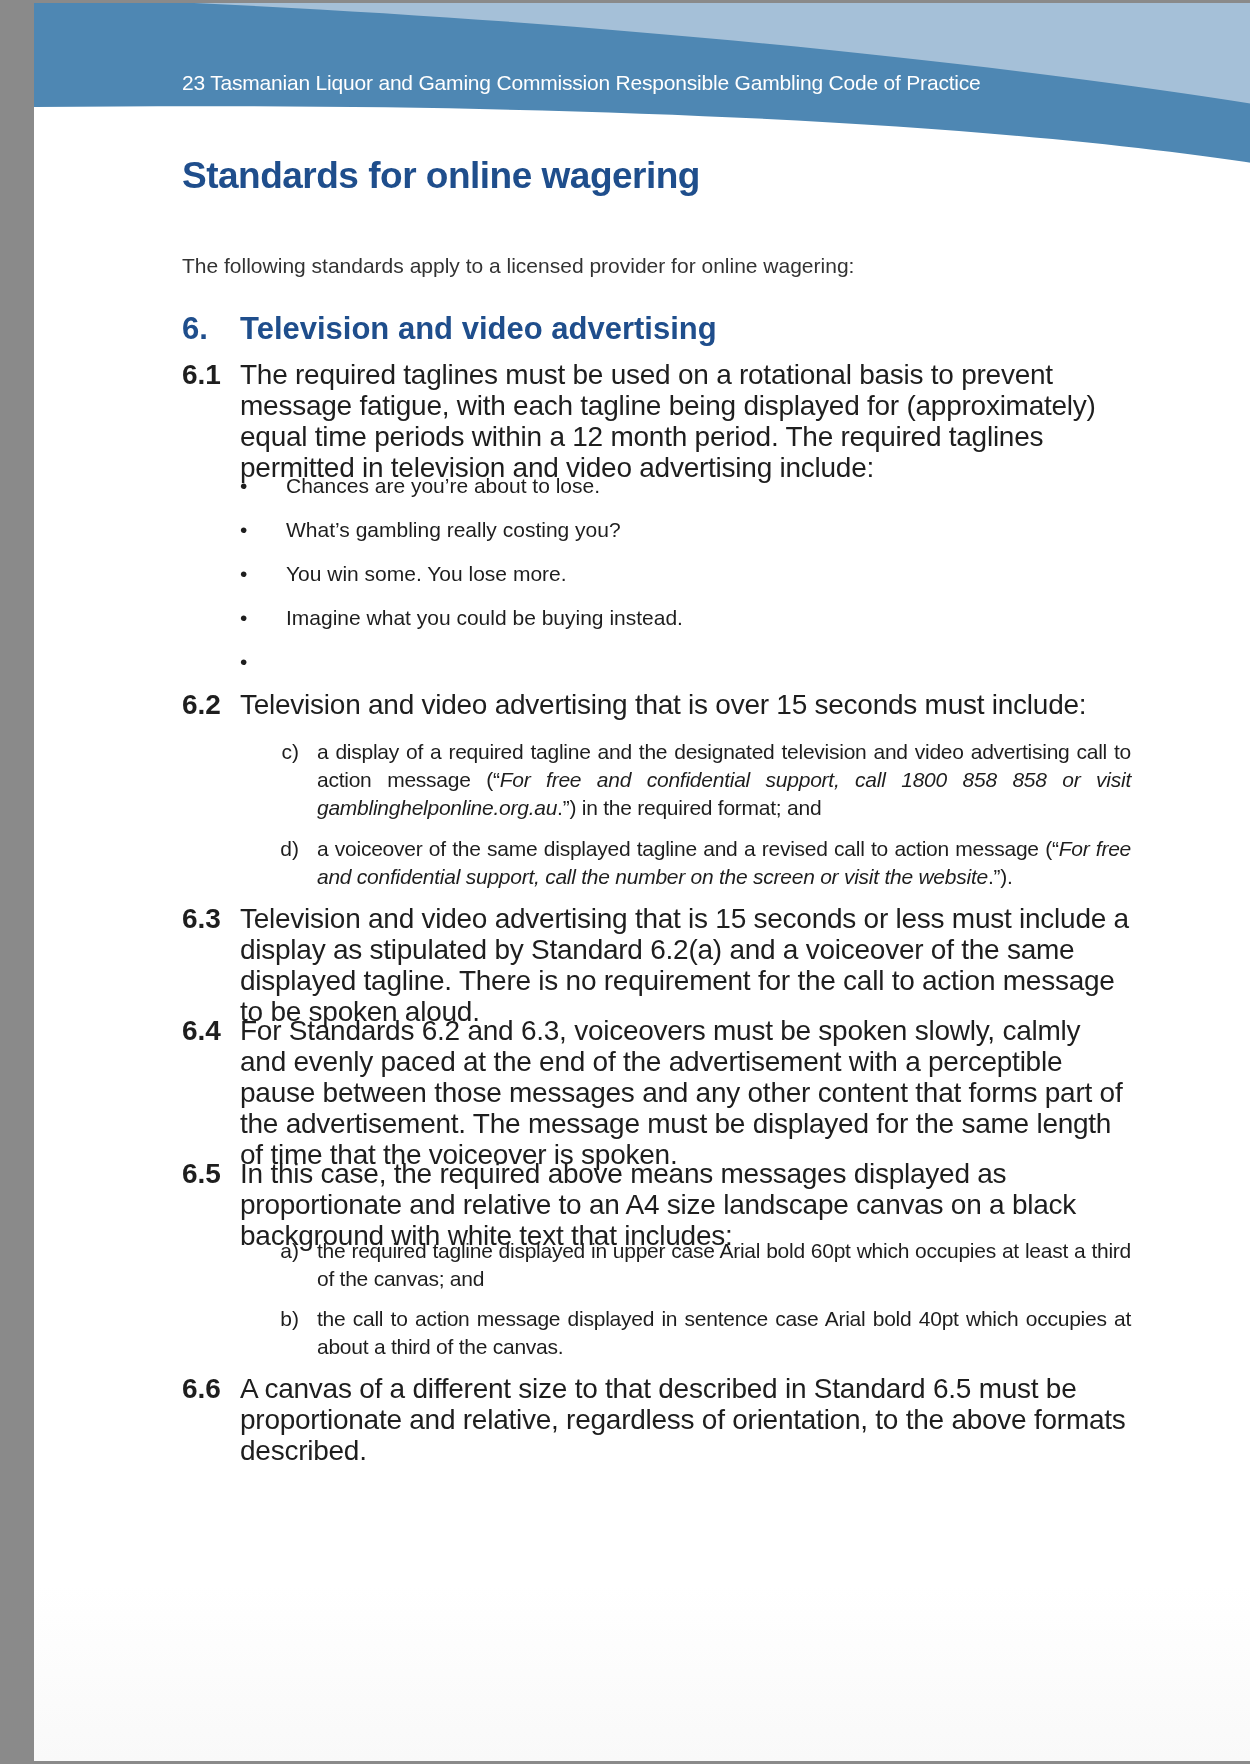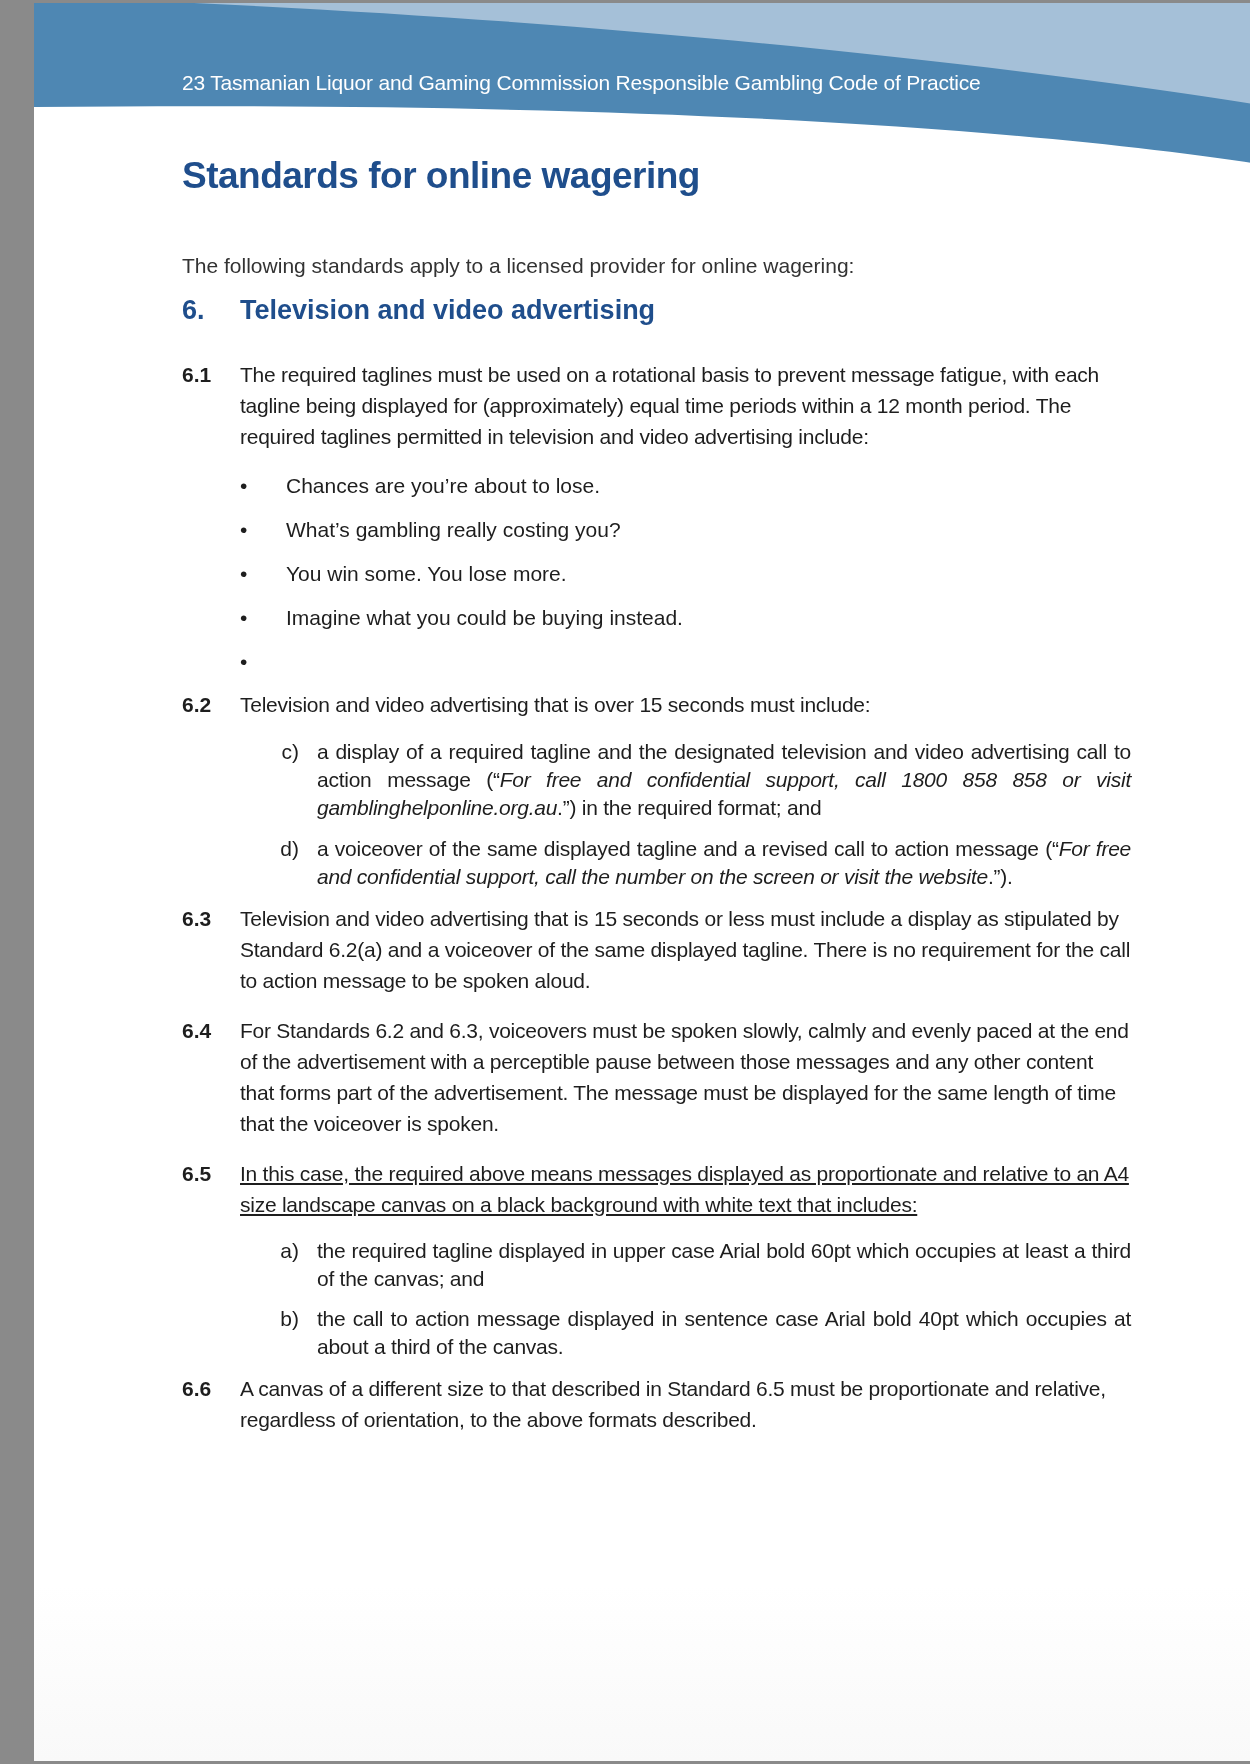--- a/index.html
+++ b/index.html
@@ -17,24 +17,24 @@
       position: absolute; left: 148px; top: 68px;
       color: #ffffff; font-size: 21px; letter-spacing: -0.2px; white-space: nowrap;
     }
     .content { position: absolute; left: 148px; top: 0; width: 950px; color: #1e1e1e; }
     .page-title {
       position: absolute; left: 0; top: 152px;
       font-size: 37px; font-weight: bold; color: #1f4e8c; letter-spacing: -0.5px; white-space: nowrap;
     }
     .intro { position: absolute; left: 0; top: 251px; font-size: 21px; color: #333; white-space: nowrap; }
     .section-heading {
-      position: absolute; left: 0; top: 292px; font-size: 27px; font-weight: bold; color: #1f4e8c; white-space: nowrap;
+      position: absolute; left: 0; top: 308px; font-size: 31px; font-weight: bold; color: #1f4e8c; white-space: nowrap;
     }
     .section-heading .num { display: inline-block; width: 58px; }
-    .clause { position: absolute; left: 0; width: 950px; font-size: 21px; line-height: 31px; }
+    .clause { position: absolute; left: 0; width: 950px; font-size: 28px; line-height: 31px; }
     .clause .num { position: absolute; left: 0; top: 0; font-weight: bold; }
     .clause .body { margin-left: 58px; letter-spacing: -0.25px; }
     .bullets { position: absolute; left: 58px; width: 880px; font-size: 21px; }
     .bullet { position: relative; height: 44px; line-height: 30px; }
     .bullet .dot { position: absolute; left: 0; top: 0; }
     .bullet .txt { position: absolute; left: 46px; top: 0; white-space: nowrap; }
     .sub { position: absolute; left: 87px; width: 862px; font-size: 21px; line-height: 28px; }
     .sub .lbl { position: absolute; left: 0; top: 0; width: 30px; text-align: right; }
     .sub .txt { margin-left: 48px; text-align: justify; letter-spacing: -0.25px; }
     .sub .txt em { font-style: italic; }
@@ -107,21 +107,21 @@
     <div class="clause" style="top:900px;">
       <span class="num">6.3</span>
       <div class="body">Television and video advertising that is 15 seconds or less must include a display as stipulated by Standard 6.2(a) and a voiceover of the same displayed tagline. There is no requirement for the call to action message to be spoken aloud.</div>
     </div>
 
     <div class="clause" style="top:1012px;">
       <span class="num">6.4</span>
       <div class="body">For Standards 6.2 and 6.3, voiceovers must be spoken slowly, calmly and evenly paced at the end of the advertisement with a perceptible pause between those messages and any other content that forms part of the advertisement. The message must be displayed for the same length of time that the voiceover is spoken.</div>
     </div>
 
-    <div class="clause" style="top:1155px;text-decoration:underline;">
+    <div class="clause" style="top:1155px;">
       <span class="num">6.5</span>
       <div class="body">In this case, the required above means messages displayed as proportionate and relative to an A4 size landscape canvas on a black background with white text that includes:</div>
     </div>
 
     <div class="sub" style="top:1234px;">
       <span class="lbl">a)</span>
       <div class="txt">the required tagline displayed in upper case Arial bold 60pt which occupies at least a third of the canvas; and</div>
     </div>
 
     <div class="sub" style="top:1302px;">

